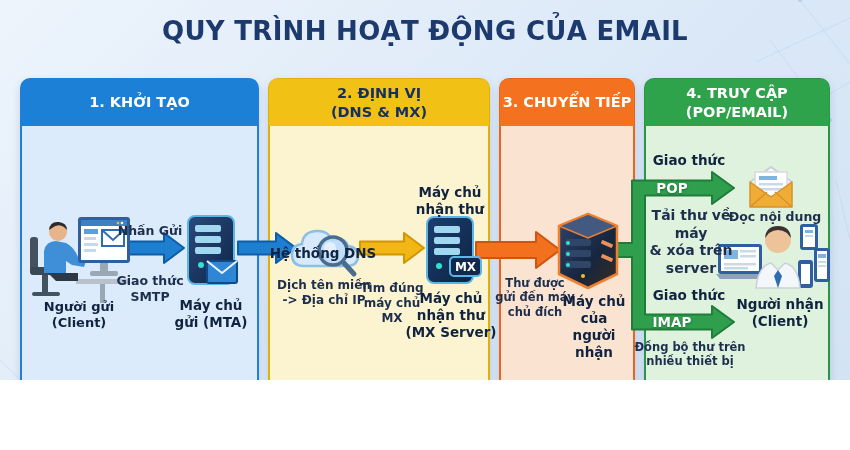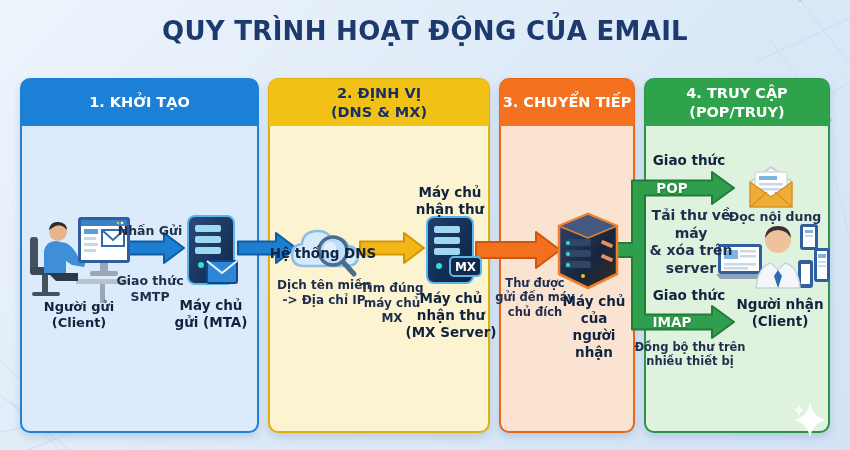--- a/index.html
+++ b/index.html
@@ -1,17 +1,17 @@
 <!DOCTYPE html>
 <html><head>
 <meta charset="utf-8">
 <style>
   html,body{margin:0;padding:0;}
   body{font-family:"DejaVu Sans","Liberation Sans",sans-serif;}
-  #canvas{position:relative;width:850px;height:450px;overflow:hidden;
+  #canvas{position:relative;width:850px;height:380px;overflow:hidden;
     background:linear-gradient(135deg,#edf4fc 0%,#dcE9f7 55%,#d3e3f4 100%);}
   .abs{position:absolute;}
   .lbl{position:absolute;text-align:center;white-space:pre-line;color:#1d2f4c;line-height:1.25;}
   .lbl.bold{font-weight:bold;color:#10233f;}
   .lbl.cap{font-weight:600;font-size:12px;}
   .lbl.white{color:#ffffff;font-weight:bold;text-shadow:0 1px 2px rgba(0,60,20,.45);}
   #title{position:absolute;top:16px;left:0;width:100%;text-align:center;
     font-size:26px;font-weight:bold;color:#1c3a6e;letter-spacing:.3px;}
   .panel{position:absolute;top:78px;height:351px;border-radius:10px;border:2px solid;
     box-shadow:0 4px 9px rgba(35,80,140,.18);}
@@ -65,21 +65,21 @@
   </div>
   <div class="panel" id="panel3">
     <div class="hdr">
       <div>3. CHUYỂN TIẾP</div>
       <div></div>
     </div>
   </div>
   <div class="panel" id="panel4">
     <div class="hdr">
       <div>4. TRUY CẬP</div>
-      <div>(POP/TRUY)</div>
+      <div>(POP/EMAIL)</div>
     </div>
   </div>
 
   <svg class="abs" style="left:0;top:0;" width="850" height="450" viewBox="0 0 850 450">
     <g stroke-linejoin="round">
       <polygon points="120,241.5 164,241.5 164,233 184,248 164,263 164,254.5 120,254.5" fill="#1e7fd0" stroke="#0d5ca8" stroke-width="2"></polygon>
       <polygon points="238,241.5 276,241.5 276,233 296,248 276,263 276,254.5 238,254.5" fill="#1e7fd0" stroke="#0d5ca8" stroke-width="2"></polygon>
       <polygon points="360,241.5 404,241.5 404,233 424,248 404,263 404,254.5 360,254.5" fill="#f2b616" stroke="#cf9702" stroke-width="2"></polygon>
       <polygon points="476,242 536,242 536,232 560,250 536,268 536,258 476,258" fill="#f3701e" stroke="#cc5512" stroke-width="2"></polygon>
       <path d="M614,243 L632,243 L632,180.5 L712,180.5 L712,172 L734,188 L712,204 L712,195.5 L645,195.5 L645,314.5 L712,314.5 L712,306 L734,322 L712,338 L712,329.5 L632,329.5 L632,257 L614,257 Z" fill="#2f9e4d" stroke="#1f7c39" stroke-width="2"></path>

